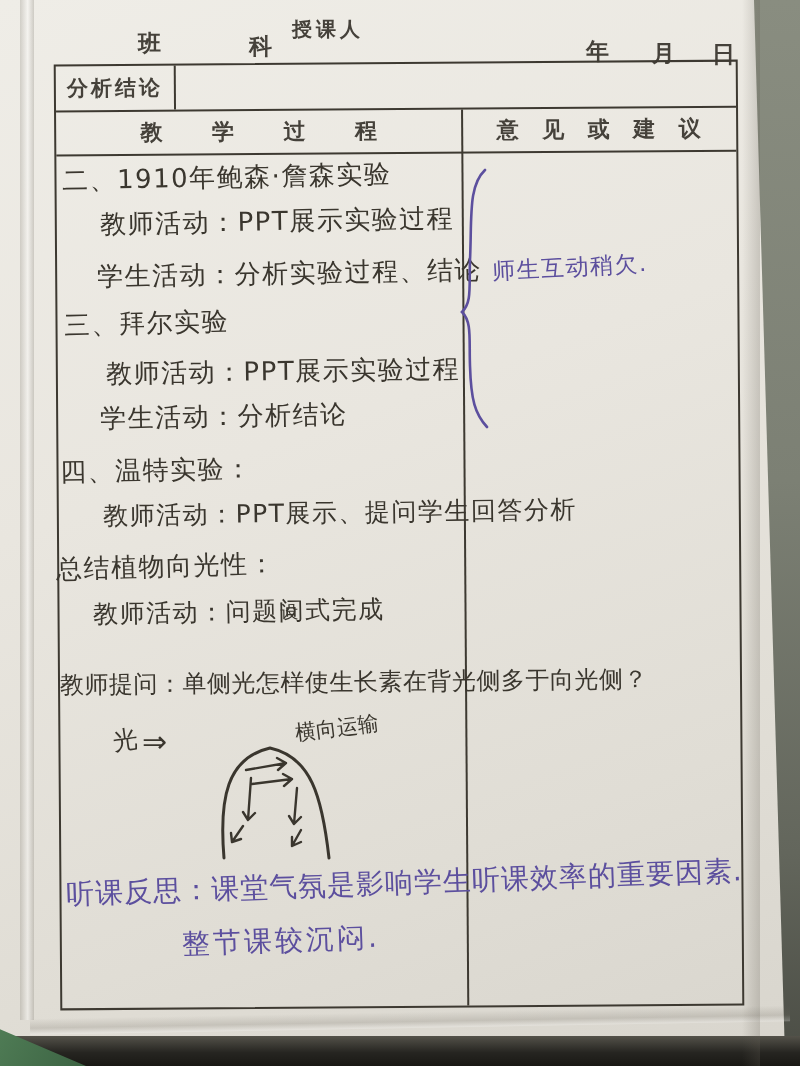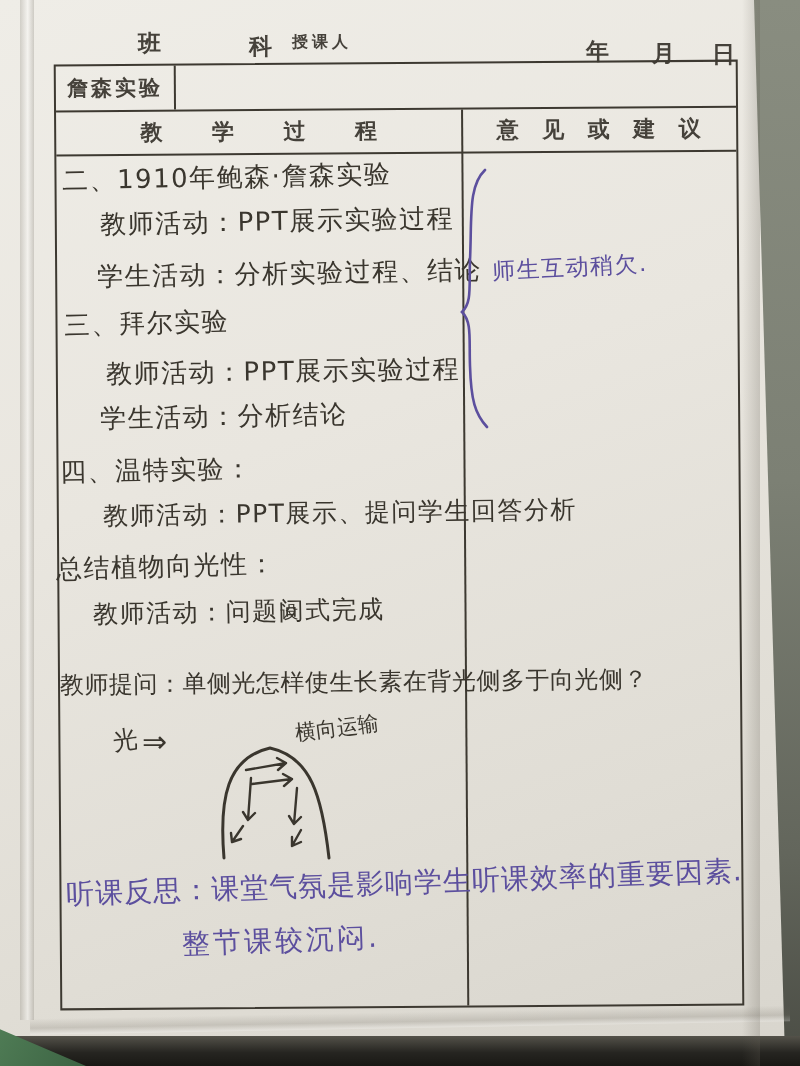--- a/index.html
+++ b/index.html
@@ -72,29 +72,29 @@
 
   <div class="desk-right"></div>
   <div class="desk-bottom"></div>
   <div class="green-corner"></div>
   <div class="left-crease"></div>
   <div class="bottom-fold"></div>
   <div class="right-shadow"></div>
 
   <span class="print" style="left:138px;top:28px;font-size:23px;">班</span>
   <span class="print" style="left:249px;top:31px;font-size:23px;">科</span>
-  <span class="print" style="left:292px;top:32px;font-size:16px;letter-spacing:4px;">授课人</span>
+  <span class="print" style="left:292px;top:16px;font-size:20px;letter-spacing:4px;">授课人</span>
   <span class="print" style="left:586px;top:36px;font-size:23px;">年</span>
   <span class="print" style="left:652px;top:38px;font-size:23px;">月</span>
   <span class="print" style="left:712px;top:39px;font-size:23px;">日</span>
 
   <div class="table-frame">
     <div class="row-topic">
       <div class="cell-topic-label">
-        <span class="print" style="position:static;font-size:21px;letter-spacing:3px;">詹森实验</span>
+        <span class="print" style="position:static;font-size:21px;letter-spacing:3px;">分析结论</span>
       </div>
       <span class="print" style="left:130px;top:8px;font-size:20px;"></span>
     </div>
     <div class="row-headers"></div>
     <div class="hdr-left">
       <span class="print" style="position:static;font-size:22px;letter-spacing:22px;text-indent:22px;">教 学 过 程</span>
     </div>
     <div class="hdr-right">
       <span class="print" style="position:static;font-size:22px;letter-spacing:9px;text-indent:9px;">意 见 或 建 议</span>
     </div>

